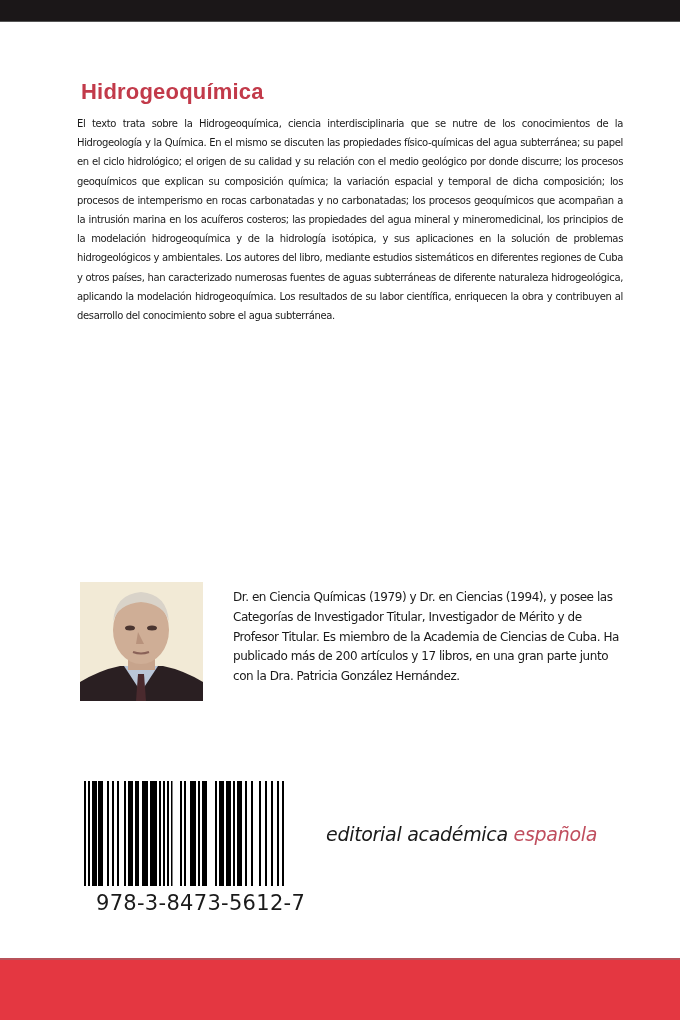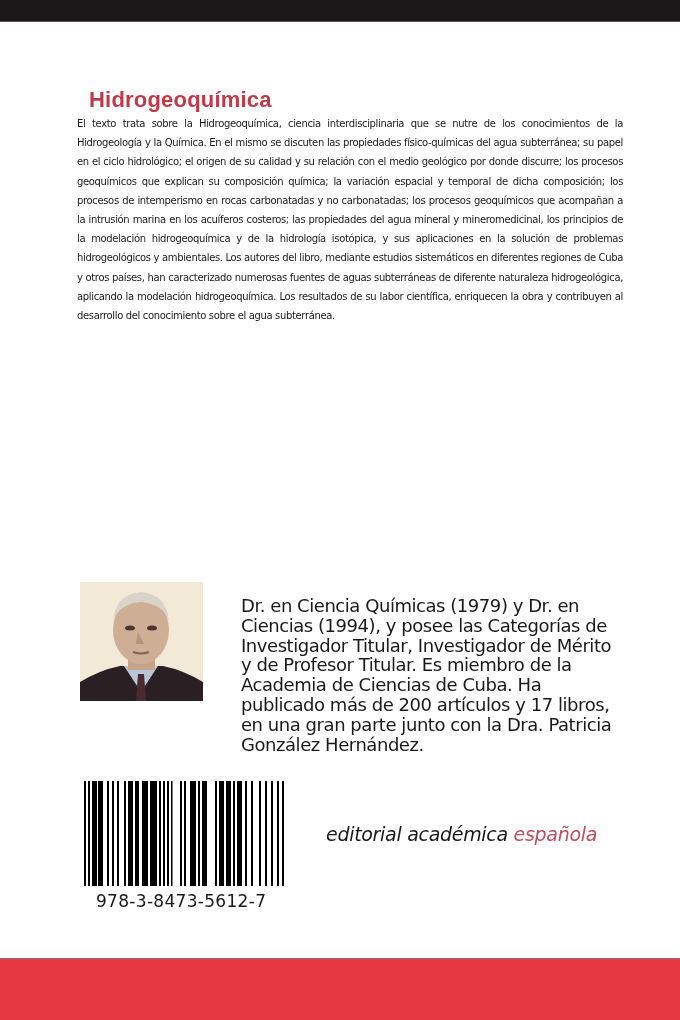--- a/index.html
+++ b/index.html
@@ -2,47 +2,47 @@
 <html><head>
   <meta charset="utf-8">
   <style>
     html, body { margin: 0; padding: 0; }
     body {
       width: 680px; height: 1020px; position: relative; overflow: hidden;
       background: #ffffff; font-family: "DejaVu Sans", sans-serif; color: #1a1a1a;
     }
     .top-bar { position: absolute; left: 0; top: 0; width: 680px; height: 21px; background: #1b1718; border-bottom: 1px solid #555; }
     .title {
-      position: absolute; left: 77px; top: 75px; margin: 12px;
+      position: absolute; left: 77px; top: 75px; margin: 4px;
       font-family: "Liberation Sans", sans-serif; font-weight: bold; font-size: 22px;
       color: #c23a4a; letter-spacing: 0.2px;
     }
     .description {
       position: absolute; left: 77px; top: 114px; width: 546px; margin: 0;
       font-family: "DejaVu Sans", sans-serif; font-size: 10px; line-height: 19.2px;
       text-align: justify; color: #1a1a1a; letter-spacing: -0.35px; word-spacing: 0px;
     }
     .author-photo {
       position: absolute; left: 80px; top: 582px; width: 123px; height: 119px;
       background: #f3ecd8; overflow: hidden;
     }
     .author-photo svg { display: block; }
     .author-block { position: absolute; left: 229px; top: 584px; width: 400px; }
     .author-name {
       margin: 0; font-family: "DejaVu Sans", sans-serif; font-size: 14.4px; line-height: 19.8px;
       color: #b04a5a; letter-spacing: -0.4px;
     }
     .author-bio {
-      margin: 12px; font-family: "DejaVu Sans", sans-serif; font-size: 18px; line-height: 19.8px;
+      margin: 4px; font-family: "DejaVu Sans", sans-serif; font-size: 12px; line-height: 19.8px;
       color: #1a1a1a; letter-spacing: -0.45px;
     }
     .barcode { position: absolute; left: 84px; top: 781px; width: 202px; height: 105px; }
     .isbn {
       position: absolute; left: 96px; top: 891px; margin: 0;
-      font-family: "DejaVu Sans", sans-serif; font-size: 17px; color: #1a1a1a; letter-spacing: 0.3px;
+      font-family: "DejaVu Sans", sans-serif; font-size: 21px; color: #1a1a1a; letter-spacing: 0.3px;
     }
     .publisher {
       position: absolute; left: 326px; top: 823px; margin: 0;
       font-family: "DejaVu Sans", sans-serif; font-size: 19px; color: #1a1a1a; letter-spacing: -0.3px; font-style: italic;
     }
     .publisher .accent { color: #c04e5e; }
     .bottom-bar { position: absolute; left: 0; top: 958px; width: 680px; height: 62px; background: #e43741; border-top: 2px solid #b8525a; }
   </style>
 </head>
 <body>

